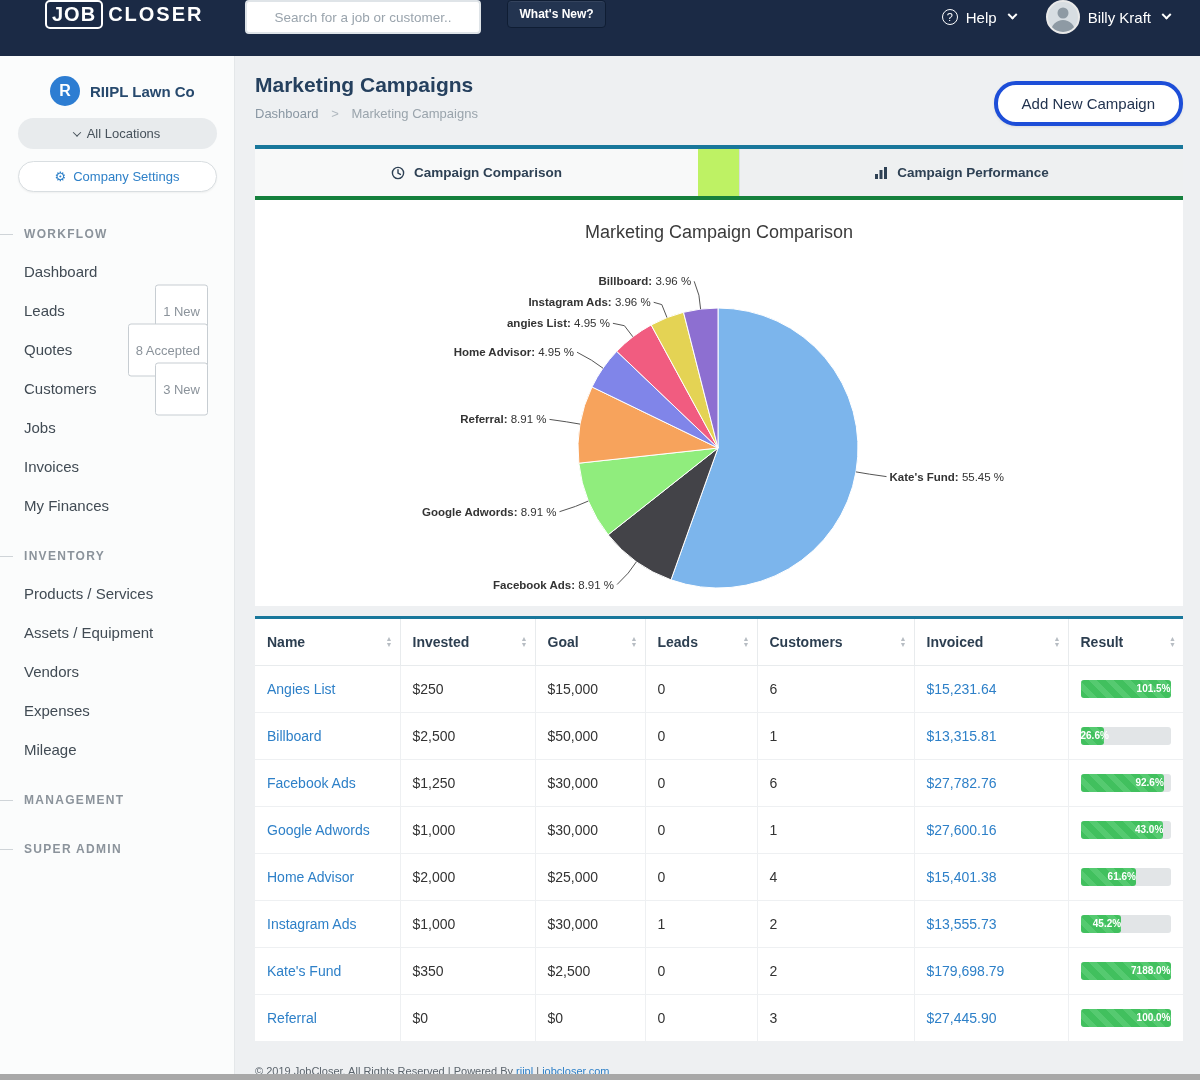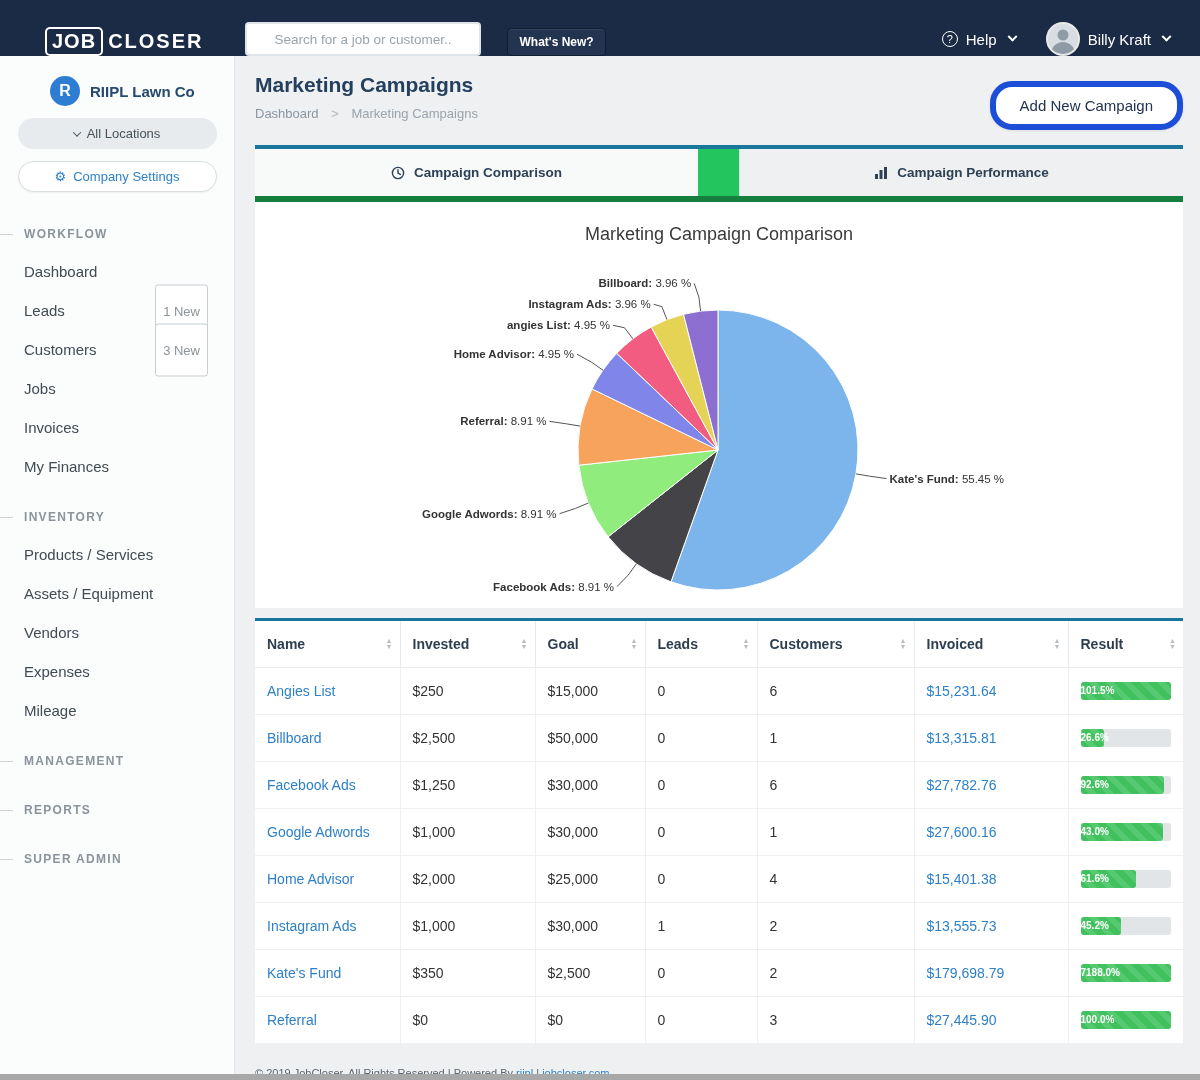--- a/index.html
+++ b/index.html
@@ -1,21 +1,21 @@
 <!DOCTYPE html>
 <html><head>
 <meta charset="utf-8">
 <style>
   * { box-sizing: border-box; }
   html, body { margin:0; padding:0; width:1200px; }
   body { background:#a8a8a8; font-family:"Liberation Sans", sans-serif; }
   .app { width:1200px; height:1074px; background:#eef0f2; position:relative; overflow:hidden; }
 
   
-  .navbar { height:56px; background:#1b2a45; display:flex; align-items:flex-end; position:relative; z-index:5; }
+  .navbar { height:56px; background:#1b2a45; display:flex; align-items:flex-start; position:relative; z-index:5; }
   .logo { margin-left:45px; display:flex; align-items:center; color:#fff; cursor:pointer; }
   .logo-job { font-size:20px; font-weight:800; letter-spacing:1px; border:2px solid #fff; border-radius:5px; padding:1px 5px; }
   .logo-closer { font-size:20px; font-weight:600; letter-spacing:2px; margin-left:5px; }
   .search { margin-left:42px; width:236px; height:34px; border:2px solid #dfe4e8; border-radius:4px; padding:0 27px; font-size:13.5px; color:#333; font-family:inherit; }
   .search::placeholder { color:#9aa4ad; }
   .whats-new { margin-left:26px; background:#233450; color:#fff; font-weight:bold; font-size:12px; border:1px solid #0f1d33; border-radius:4px; padding:6px 11px; cursor:pointer; font-family:inherit; box-shadow:inset 0 1px 0 rgba(255,255,255,.08); }
   .nav-right { margin-left:auto; margin-right:30px; display:flex; align-items:center; gap:30px; color:#fff; font-size:15px; }
   .help, .user { display:flex; align-items:center; gap:8px; cursor:pointer; }
   .help-icon { width:16px; height:16px; border:1px solid #fff; border-radius:50%; font-size:11px; display:inline-flex; align-items:center; justify-content:center; }
   .chev { width:7px; height:7px; border-right:2px solid #fff; border-bottom:2px solid #fff; transform:rotate(45deg) translate(-2px,-2px); margin-left:4px; }
@@ -37,44 +37,44 @@
   .badge { position:absolute; right:26px; top:50%; transform:translateY(-50%); font-size:13px; color:#8b939b; border:1px solid #c7cdd2; border-radius:3px; padding:18px 7px; background:#fff; }
 
   
   .main { margin-left:235px; padding:0 17px 0 20px; }
   .page-head { display:flex; justify-content:space-between; padding-top:17px; height:89px; }
   .page-title { margin:0; font-size:21px; color:#25405e; font-weight:bold; }
   .breadcrumb { margin-top:9px; font-size:13px; }
   .crumb-link { color:#8a97a3; cursor:pointer; text-decoration:none; }
   .crumb-sep { color:#b0b8bf; margin:0 9px; }
   .crumb-current { color:#9aa4ac; }
-  .add-btn { align-self:flex-start; margin-top:8px; background:#fff; border:6px solid #1d4ed8; border-radius:22px; color:#22334f; font-size:15px; padding:10px 24px; cursor:pointer; font-family:inherit; box-shadow:0 1px 3px rgba(0,0,0,.08); }
+  .add-btn { align-self:flex-start; margin-top:8px; background:#fff; border:4px solid #1d4ed8; border-radius:22px; color:#22334f; font-size:15px; padding:10px 24px; cursor:pointer; font-family:inherit; box-shadow:0 1px 3px rgba(0,0,0,.08); }
 
   .card { background:#fff; border-top:4px solid #18779b; }
-  .tabbar { display:flex; background:#22c55e; border-bottom:6px solid #15803d;gap:41px; }
+  .tabbar { display:flex; background:#bef264; border-bottom:4px solid #15803d;gap:41px; }
   .tab { flex:1; height:47px; display:flex; align-items:center; justify-content:center; gap:9px; font-size:13.5px; font-weight:600; color:#2e4154; cursor:pointer; background:#eef0f1; }
   .tab.active { background:#f8f9f9; }
   .tab + .tab { border-left:1px solid #d9dde0; }
   .tab svg { display:block; }
 
   .chart-area { padding:22px 0 5px; }
   .chart-title { text-align:center; font-size:18px; color:#3a3a3a; }
   #pie-svg { display:block; margin:8px auto 0; }
   #pie-svg text { font-size:11.5px; fill:#333; }
 
   .table-card { margin-top:10px; border-top:3px solid #18779b; background:#fff; }
   table { width:100%; border-collapse:collapse; table-layout:fixed; }
   th { text-align:left; padding:15px 24px 15px 12px; font-size:14px; color:#2c3e50; font-weight:bold; border:1px solid #e8ebed; border-top:none; position:relative; cursor:pointer; white-space:nowrap; }
   th:first-child { border-left:none; } th:last-child { border-right:none; }
   .sorter { position:absolute; right:7px; top:50%; transform:translateY(-50%); display:flex; flex-direction:column; line-height:6px; font-size:7px; color:#b7bdc3; }
   td { padding:14px 12px; font-size:14px; color:#333; border:1px solid #eef0f2; border-left:none; white-space:nowrap; overflow:hidden; }
   td:last-child { border-right:none; }
   td a { color:#2e80c8; text-decoration:none; cursor:pointer; }
   .bar-track { width:90px; height:18px; background:#e2e5e7; border-radius:3px; position:relative; }
-  .bar-fill { height:100%; border-radius:3px; text-align:left; color:#fff; font-size:10px; font-weight:bold; line-height:18px; white-space:nowrap; overflow:visible; }
+  .bar-fill { height:100%; border-radius:3px; text-align:right; color:#fff; font-size:10px; font-weight:bold; line-height:18px; white-space:nowrap; overflow:visible; }
 
   .footer { padding:21px 0 0; font-size:11px; color:#5b646c; line-height:16px; }
   .footer a { color:#2e80c8; text-decoration:none; cursor:pointer; }
 </style>
 </head>
 <body>
 
 <div class="app">
 
   <header class="navbar">
@@ -113,32 +113,32 @@
       <span>All Locations</span>
     </button>
     <button class="pill settings-btn">
       <span>⚙</span>
       <span>Company Settings</span>
     </button>
     <nav class="side-nav" id="side-nav">
         <div class="side-section-header">WORKFLOW</div>
         <div class="side-item"><span>Dashboard</span></div>
         <div class="side-item"><span>Leads</span><span class="badge">1 New</span></div>
+        <div class="side-item"><span>Quotes</span><span class="badge">8 Accepted</span></div>
         <div class="side-item"><span>Customers</span><span class="badge">3 New</span></div>
         <div class="side-item"><span>Jobs</span></div>
         <div class="side-item"><span>Invoices</span></div>
         <div class="side-item"><span>My Finances</span></div>
         <div class="side-section-header">INVENTORY</div>
         <div class="side-item"><span>Products / Services</span></div>
         <div class="side-item"><span>Assets / Equipment</span></div>
         <div class="side-item"><span>Vendors</span></div>
         <div class="side-item"><span>Expenses</span></div>
         <div class="side-item"><span>Mileage</span></div>
         <div class="side-section-header">MANAGEMENT</div>
-        <div class="side-section-header">REPORTS</div>
         <div class="side-section-header">SUPER ADMIN</div>
       </nav>
   </aside>
 
   <main class="main">
 
     <div class="page-head">
       <div>
         <h1 class="page-title">Marketing Campaigns</h1>
         <div class="breadcrumb">

